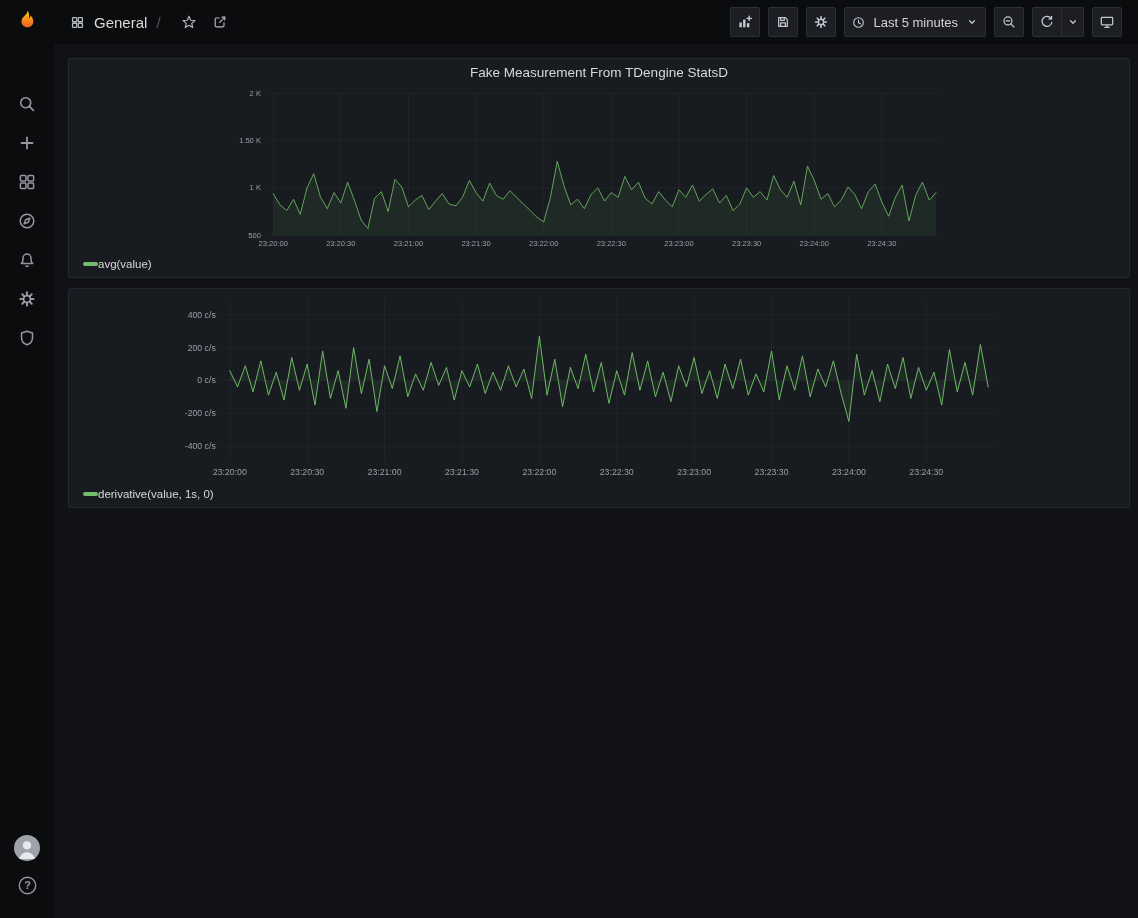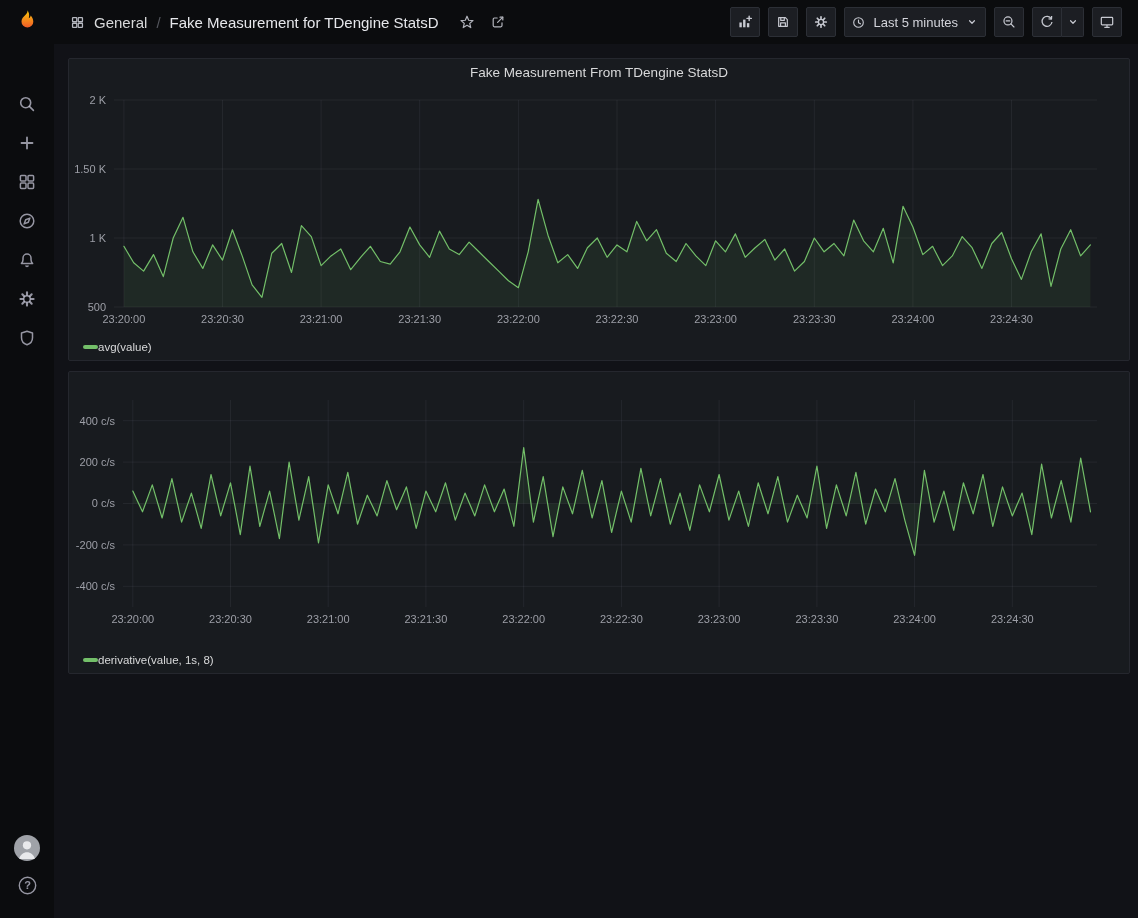--- a/index.html
+++ b/index.html
@@ -39,21 +39,21 @@
             border-radius:2px; color:#c7c9d1; display:flex; align-items:center; justify-content:center;
             gap:7px; font-size:13px; font-family:inherit; cursor:pointer; }
   .tb-btn .lbl { white-space:nowrap; color:#d3d4db; }
   .tb-group { display:flex; }
   .tb-group .tb-btn:first-child { border-top-right-radius:0; border-bottom-right-radius:0; }
   .tb-group .tb-btn:last-child { border-left:none; border-top-left-radius:0; border-bottom-left-radius:0;
                                  min-width:22px; padding:0 2px; }
 
   
   .main { flex:1; padding:14px 8px 8px 14px; display:flex; flex-direction:column; gap:10px; overflow:hidden; }
-  .panel { background:#181b1f; border:1px solid #25272e; border-radius:2px; height:303px;
+  .panel { background:#181b1f; border:1px solid #25272e; border-radius:2px; height:220px;
            display:flex; flex-direction:column; }
   .panel-header { height:26px; display:flex; align-items:center; justify-content:center; flex-shrink:0; }
   .panel-title { font-size:13.5px; font-weight:500; color:#d8d9da; cursor:pointer; }
   .chart { flex:1; width:100%; display:block; }
   .tick { fill:#9d9fa7; font-size:11px; font-family:"Liberation Sans","DejaVu Sans",sans-serif; }
   .panel-legend { height:24px; flex-shrink:0; display:flex; align-items:center; 
                   padding:0 0 3px 14px; font-size:11.5px; color:#d8d9da; }
   .legend-swatch { width:15px; height:4px; border-radius:2px; background:#73BF69; display:inline-block; }
   .legend-label { cursor:pointer; }
 </style>
@@ -160,21 +160,20 @@
         <span class="apps">
           <svg width="15" height="15" viewBox="0 0 20 20" fill="none" stroke="currentColor" stroke-width="1.7">
             <rect x="3.4" y="3.4" width="5.6" height="5.6" rx="0.8"></rect>
               <rect x="11" y="3.4" width="5.6" height="5.6" rx="0.8"></rect>
             <rect x="3.4" y="11" width="5.6" height="5.6" rx="0.8"></rect>
               <rect x="11" y="11" width="5.6" height="5.6" rx="0.8"></rect>
           </svg>
         </span>
         <a class="crumb-link">General</a>
         <span class="crumb-sep">/</span>
-        <span class="page-title">Fake Measurement for TDengine StatsD</span>
         <button class="icon-plain-btn first">
           <svg width="16" height="16" viewBox="0 0 20 20" fill="none" stroke="currentColor" stroke-width="1.5" stroke-linejoin="round">
             <path d="M10 2.8l2.1 5 5.4.4-4.1 3.5 1.3 5.3L10 14.1 5.3 17l1.3-5.3-4.1-3.5 5.4-.4z"></path>
           </svg>
         </button>
         <button class="icon-plain-btn">
           <svg width="16" height="16" viewBox="0 0 20 20" fill="none" stroke="currentColor" stroke-width="1.5" stroke-linecap="round" stroke-linejoin="round">
             <path d="M9 5H5.5A1.5 1.5 0 0 0 4 6.5v8A1.5 1.5 0 0 0 5.5 16h8a1.5 1.5 0 0 0 1.5-1.5V11"></path>
             <path d="M12.5 4H16v3.5"></path>
               <path d="M16 4l-6.5 6.5"></path>
@@ -335,19 +334,19 @@
             <text x="552.4" y="235" text-anchor="middle" class="tick">23:22:30</text>
             <text x="650.1" y="235" text-anchor="middle" class="tick">23:23:00</text>
             <text x="747.9" y="235" text-anchor="middle" class="tick">23:23:30</text>
             <text x="845.6" y="235" text-anchor="middle" class="tick">23:24:00</text>
             <text x="943.3" y="235" text-anchor="middle" class="tick">23:24:30</text>
             <path d="M63.8 103.1L73.5 123.8L83.3 96.9L93.1 130.0L102.9 90.7L112.6 134.1L122.4 105.1L132.2 140.3L142.0 86.5L151.7 127.9L161.5 94.8L171.3 146.6L181.0 78.2L190.8 138.3L200.6 103.1L210.4 150.7L220.1 74.1L229.9 132.1L239.7 88.6L249.5 154.8L259.2 96.9L269.0 125.8L278.8 84.4L288.5 136.2L298.3 107.2L308.1 127.9L317.9 92.7L327.6 121.7L337.4 98.9L347.2 140.3L356.9 103.1L366.7 123.8L376.5 94.8L386.3 132.1L396.0 105.1L405.8 127.9L415.6 96.9L425.4 123.8L435.1 101.0L444.9 138.3L454.7 59.6L464.4 134.1L474.2 88.6L484.0 148.6L493.8 98.9L503.5 125.8L513.3 82.4L523.1 130.0L532.9 92.7L542.6 144.5L552.4 103.1L562.2 134.1L571.9 80.3L581.7 127.9L591.5 90.7L601.3 136.2L611.0 105.1L620.8 142.4L630.6 96.9L640.4 123.8L650.1 86.5L659.9 132.1L669.7 103.1L679.4 138.3L689.2 94.8L699.0 125.8L708.8 88.6L718.5 134.1L728.3 107.2L738.1 130.0L747.9 78.2L757.6 140.3L767.4 96.9L777.2 127.9L786.9 84.4L796.7 136.2L806.5 101.0L816.3 123.8L826.0 90.7L835.8 132.1L845.6 167.3L855.4 82.4L865.1 134.1L874.9 103.1L884.7 142.4L894.4 94.8L904.2 125.8L914.0 86.5L923.8 138.3L933.5 98.9L943.3 127.9L953.1 105.1L962.8 146.6L972.6 76.2L982.4 130.0L992.2 92.7L1001.9 134.1L1011.7 70.0L1021.5 123.8L1021.5 115.5L63.8 115.5Z" fill="rgba(115,191,105,0.09)" stroke="none"></path>
             <path d="M63.8 103.1L73.5 123.8L83.3 96.9L93.1 130.0L102.9 90.7L112.6 134.1L122.4 105.1L132.2 140.3L142.0 86.5L151.7 127.9L161.5 94.8L171.3 146.6L181.0 78.2L190.8 138.3L200.6 103.1L210.4 150.7L220.1 74.1L229.9 132.1L239.7 88.6L249.5 154.8L259.2 96.9L269.0 125.8L278.8 84.4L288.5 136.2L298.3 107.2L308.1 127.9L317.9 92.7L327.6 121.7L337.4 98.9L347.2 140.3L356.9 103.1L366.7 123.8L376.5 94.8L386.3 132.1L396.0 105.1L405.8 127.9L415.6 96.9L425.4 123.8L435.1 101.0L444.9 138.3L454.7 59.6L464.4 134.1L474.2 88.6L484.0 148.6L493.8 98.9L503.5 125.8L513.3 82.4L523.1 130.0L532.9 92.7L542.6 144.5L552.4 103.1L562.2 134.1L571.9 80.3L581.7 127.9L591.5 90.7L601.3 136.2L611.0 105.1L620.8 142.4L630.6 96.9L640.4 123.8L650.1 86.5L659.9 132.1L669.7 103.1L679.4 138.3L689.2 94.8L699.0 125.8L708.8 88.6L718.5 134.1L728.3 107.2L738.1 130.0L747.9 78.2L757.6 140.3L767.4 96.9L777.2 127.9L786.9 84.4L796.7 136.2L806.5 101.0L816.3 123.8L826.0 90.7L835.8 132.1L845.6 167.3L855.4 82.4L865.1 134.1L874.9 103.1L884.7 142.4L894.4 94.8L904.2 125.8L914.0 86.5L923.8 138.3L933.5 98.9L943.3 127.9L953.1 105.1L962.8 146.6L972.6 76.2L982.4 130.0L992.2 92.7L1001.9 134.1L1011.7 70.0L1021.5 123.8" fill="none" stroke="#73BF69" stroke-width="1.2" stroke-linejoin="round" stroke-linecap="round"></path>
           </svg>
         <div class="panel-legend">
           <span class="legend-swatch" style="background: rgb(115, 191, 105);"></span>
-          <span class="legend-label">derivative(value, 1s, 8)</span>
+          <span class="legend-label">derivative(value, 1s, 0)</span>
         </div>
       </section>
 
     </main>
   </div>
 </div>
 
 </body></html>

